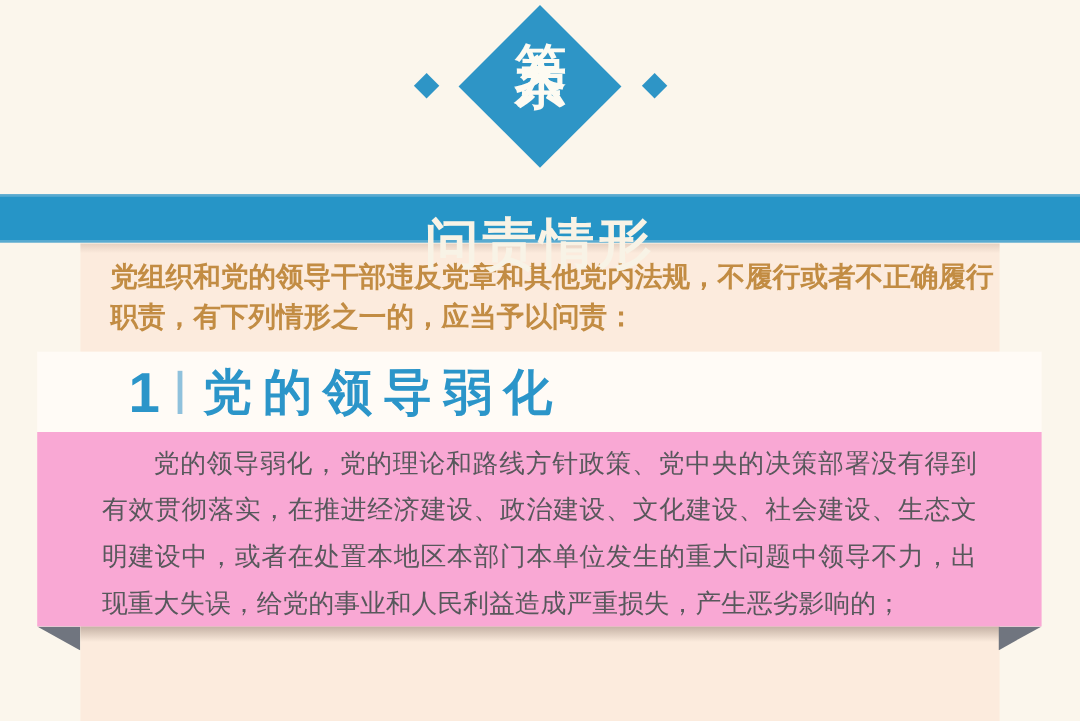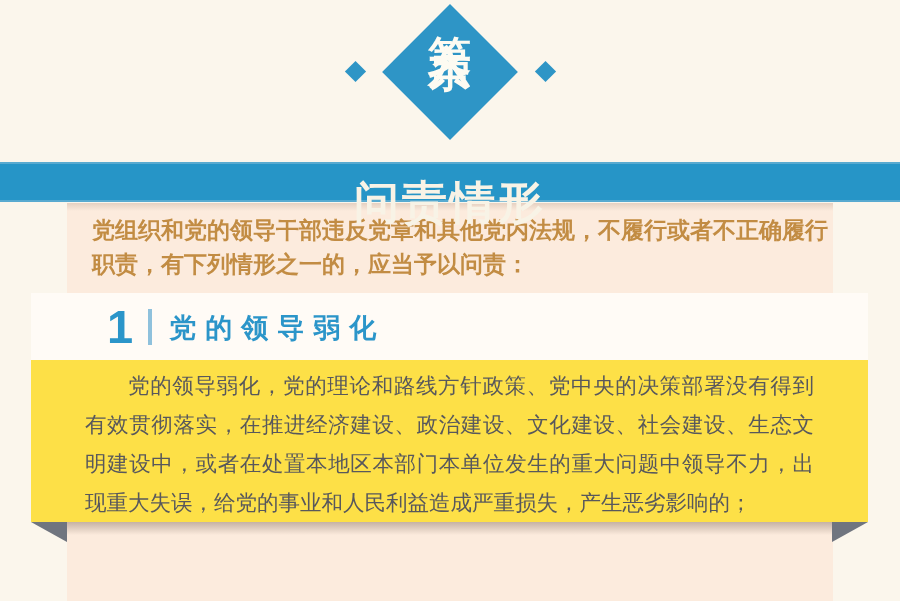--- a/index.html
+++ b/index.html
@@ -113,33 +113,33 @@
     font-weight: bold;
     color: #2b95c9;
   }
   .item-separator {
     width: 4px; height: 36px;
     background: #8fc1dc;
     margin: 0 17px 0 15px;
   }
   .item-heading {
     font-family: "DejaVu Serif", serif;
-    font-size: 27px;
+    font-size: 41px;
     font-weight: bold;
     letter-spacing: 9px;
     color: #2b95c9;
     padding-top: 2px;
   }
   .item-body {
     position: absolute;
     left: 31px; top: 360px;
     width: 837px; height: 162px;
     box-sizing: border-box;
     padding: 7px 54px 0;
-    background: #fde047;
+    background: #f9a8d4;
     font-family: "Liberation Serif", serif;
     font-size: 21.5px;
     line-height: 39px;
     color: #58585c;
     text-align: justify;
     text-indent: 2em;
     z-index: 3;
   }
 
   

